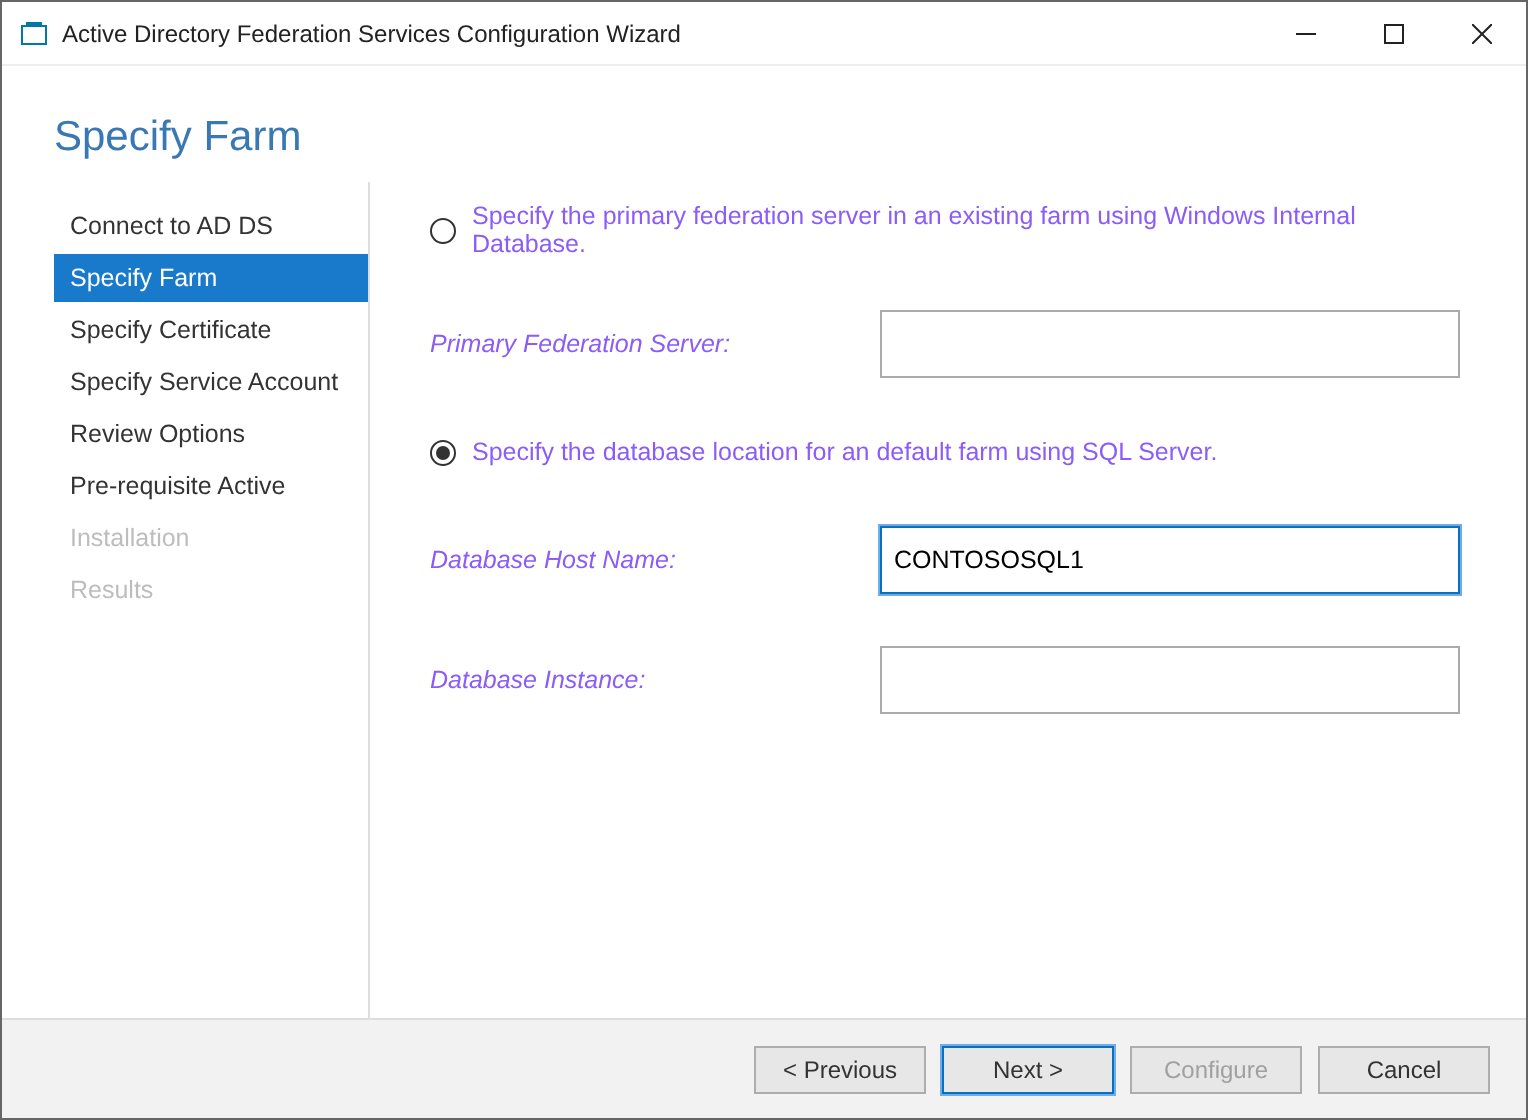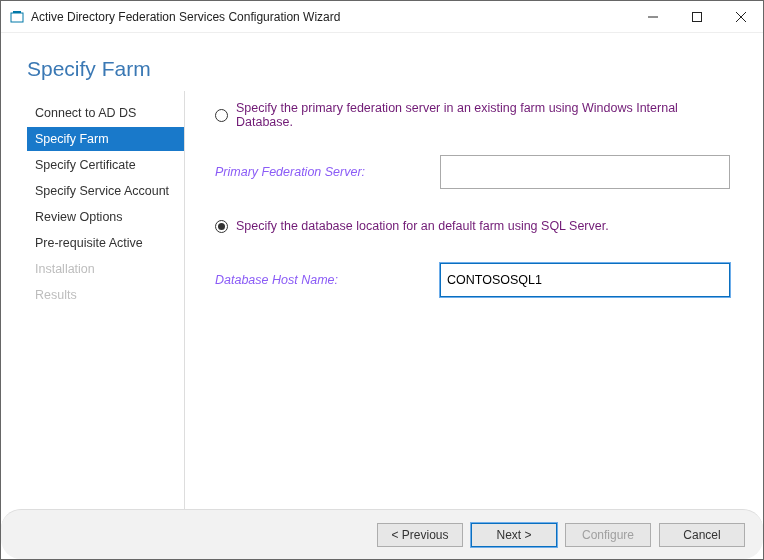--- a/index.html
+++ b/index.html
@@ -18,27 +18,27 @@
     .main { flex: 1; display: flex; padding: 0 0 0 26px; }
     .sidebar { width: 158px; padding-top: 10px; border-right: 1px solid #ddd; }
     .nav-item { font-size: 12.5px; color: #333; padding: 5px 10px 5px 8px; cursor: pointer; margin-bottom: 2px; }
     .nav-item.selected { background: #1979ca; color: #fff; }
     .nav-item.disabled { color: #bdbdbd; cursor: default; }
     .content { flex: 1; padding: 10px 28px 0 30px; }
     .row { display: flex; align-items: center; margin-bottom: 16px; min-height: 22px; }
     .row.wide { margin-bottom: 26px; }
     .radio { width: 13px; height: 13px; border: 1px solid #333; border-radius: 50%; margin-right: 8px; position: relative; flex-shrink: 0; }
     .radio.checked::after { content: ""; position: absolute; top: 2px; left: 2px; width: 7px; height: 7px; border-radius: 50%; background: #333; }
-    .radio-label { font-size: 12.5px; color: #701a75; }
+    .radio-label { font-size: 12.5px; color: #8b5cf6; }
     .field-label { width: 225px; font-size: 12.5px; color: #8b5cf6; font-style: italic; }
     .text-input { width: 290px; height: 24px; border: 1px solid #aaa; font-size: 12.5px; padding: 16px 6px; background: #fff; font-family: inherit; }
     .text-input.focus { border: 1px solid #0a6fbf; outline: 1px solid #6dadea; }
     .hint { font-style: italic; font-size: 12.5px; color: #555; margin-left: 225px; margin-top: -8px; }
     
-    .footer { height: 50px; border-top: 1px solid #ddd; background: #f2f2f2; display: flex; justify-content: flex-end; align-items: center; padding: 0 18px; gap: 8px; border-radius: 20px; }
+    .footer { height: 50px; border-top: 1px solid #ddd; background: #f2f2f2; display: flex; justify-content: flex-end; align-items: center; padding: 0 18px; gap: 8px; }
     .btn { height: 24px; min-width: 86px; background: #e7e7e7; border: 1px solid #adadad; font-size: 12px; color: #333; cursor: pointer; padding: 0 10px; font-family: inherit; }
     .btn.default-btn { border: 1px solid #0a6fbf; outline: 1px solid #6dadea; }
     .btn.disabled { color: #a0a0a0; cursor: default; }
   </style>
 </head>
 <body>
 
 <div class="window">
 
   <div class="title-bar">
@@ -101,20 +101,24 @@
         <div class="row wide">
           <span class="radio checked"></span>
           <span class="radio-label">Specify the database location for an default farm using SQL Server.</span>
         </div>
 
         <div class="row wide">
           <span class="field-label">Database Host Name:</span>
           <input type="text" class="text-input focus" value="CONTOSOSQL1" style="">
         </div>
 
+        <div class="row">
+          <span class="field-label">Database Instance:</span>
+          <input type="text" class="text-input" value="" style="">
+        </div>
 
 
       </div>
     </div>
 
     <div class="footer">
       <button class="btn">&lt; Previous</button>
       <button class="btn default-btn">Next &gt;</button>
       <button class="btn disabled">Configure</button>
       <button class="btn">Cancel</button>

